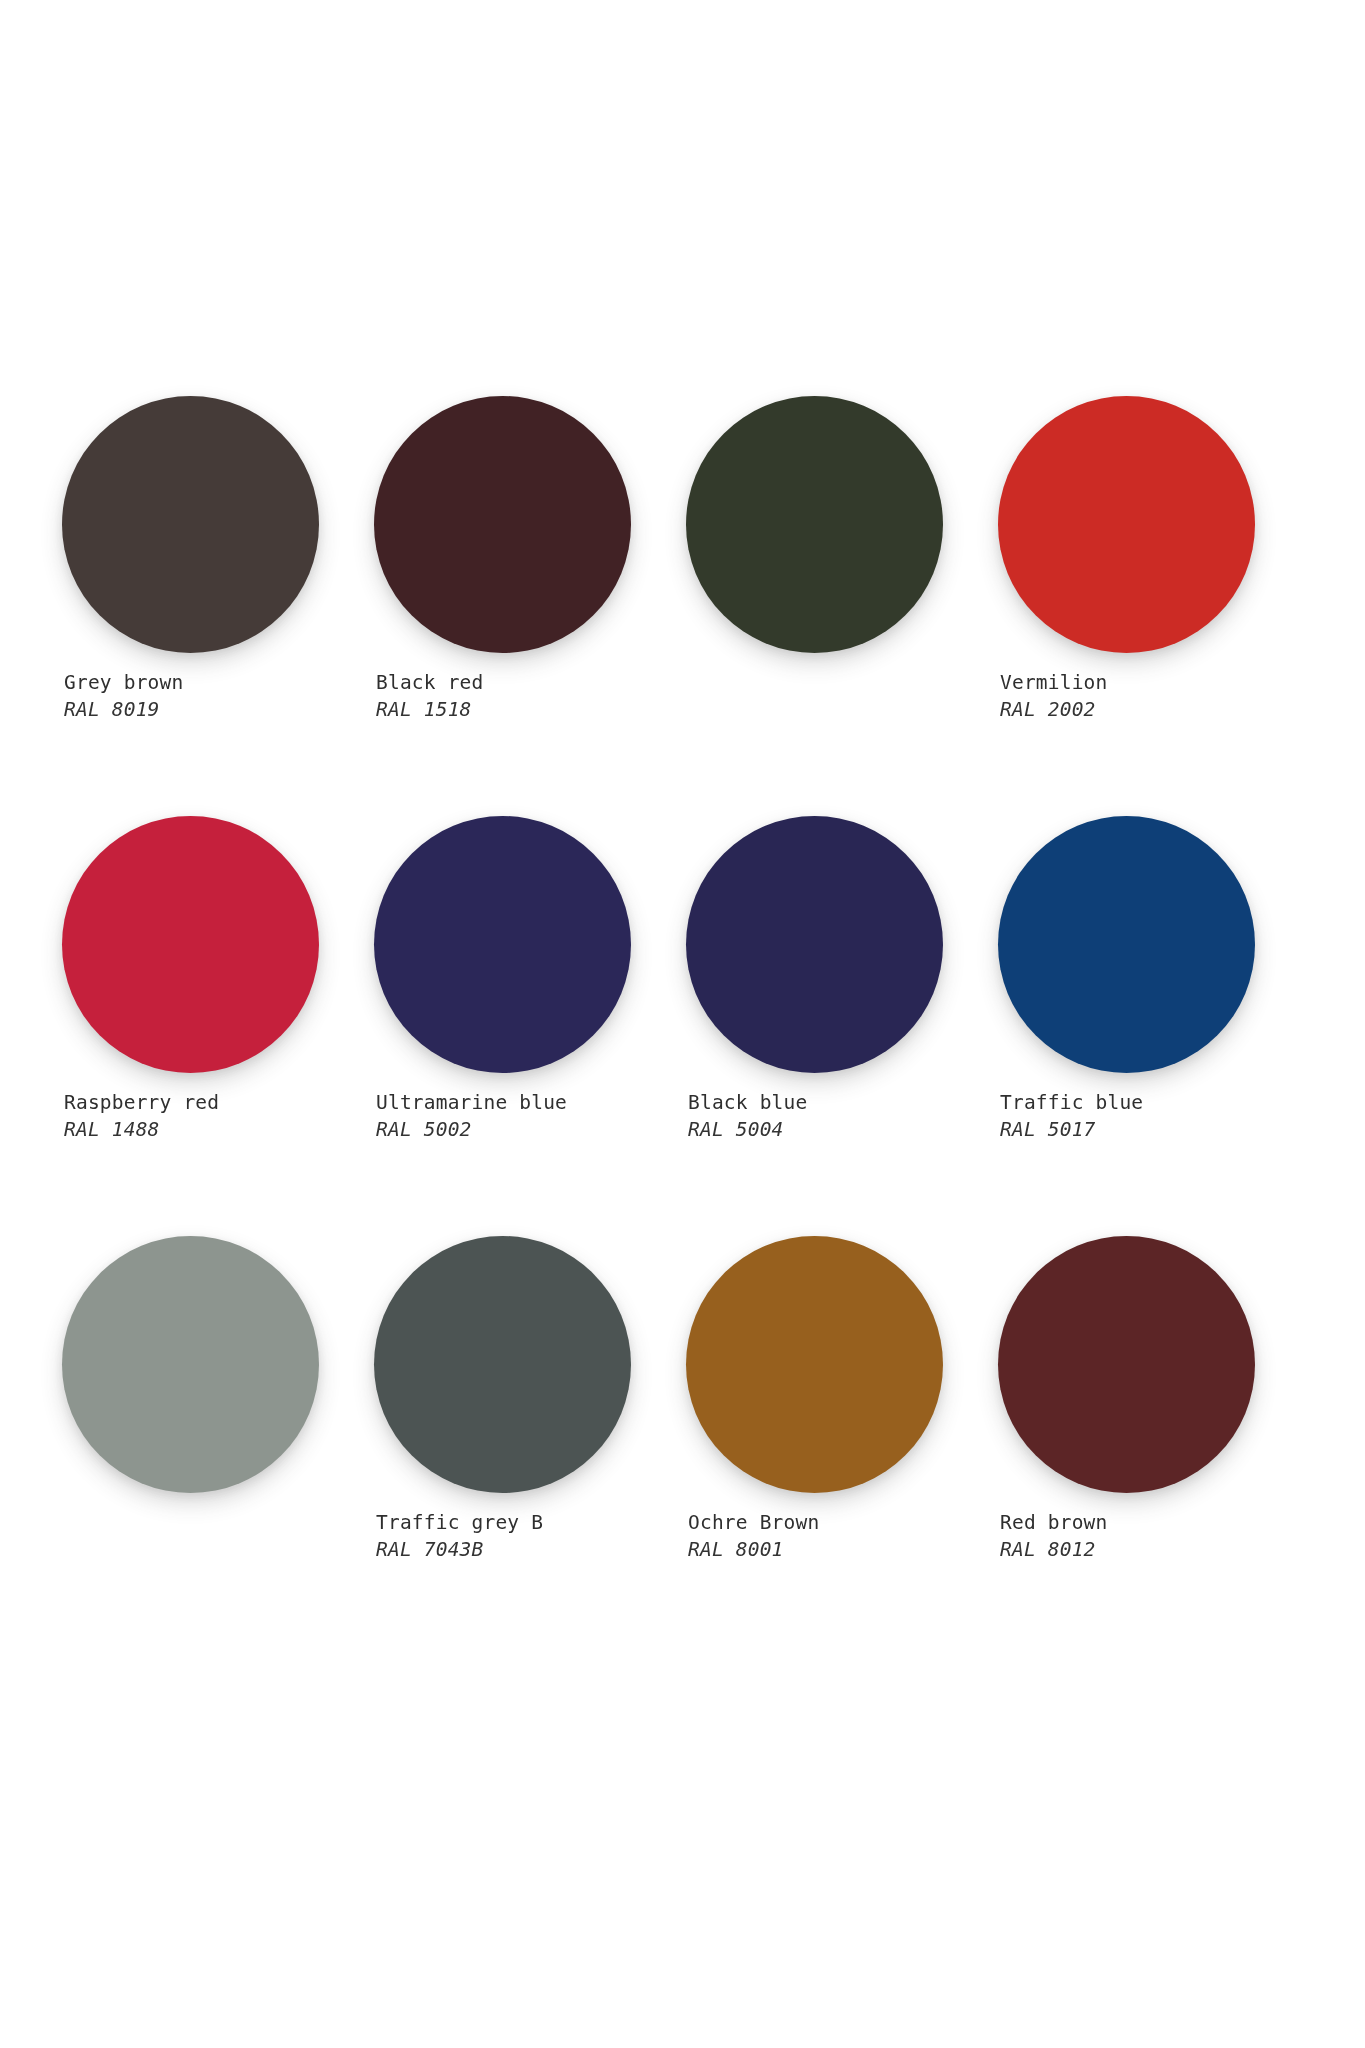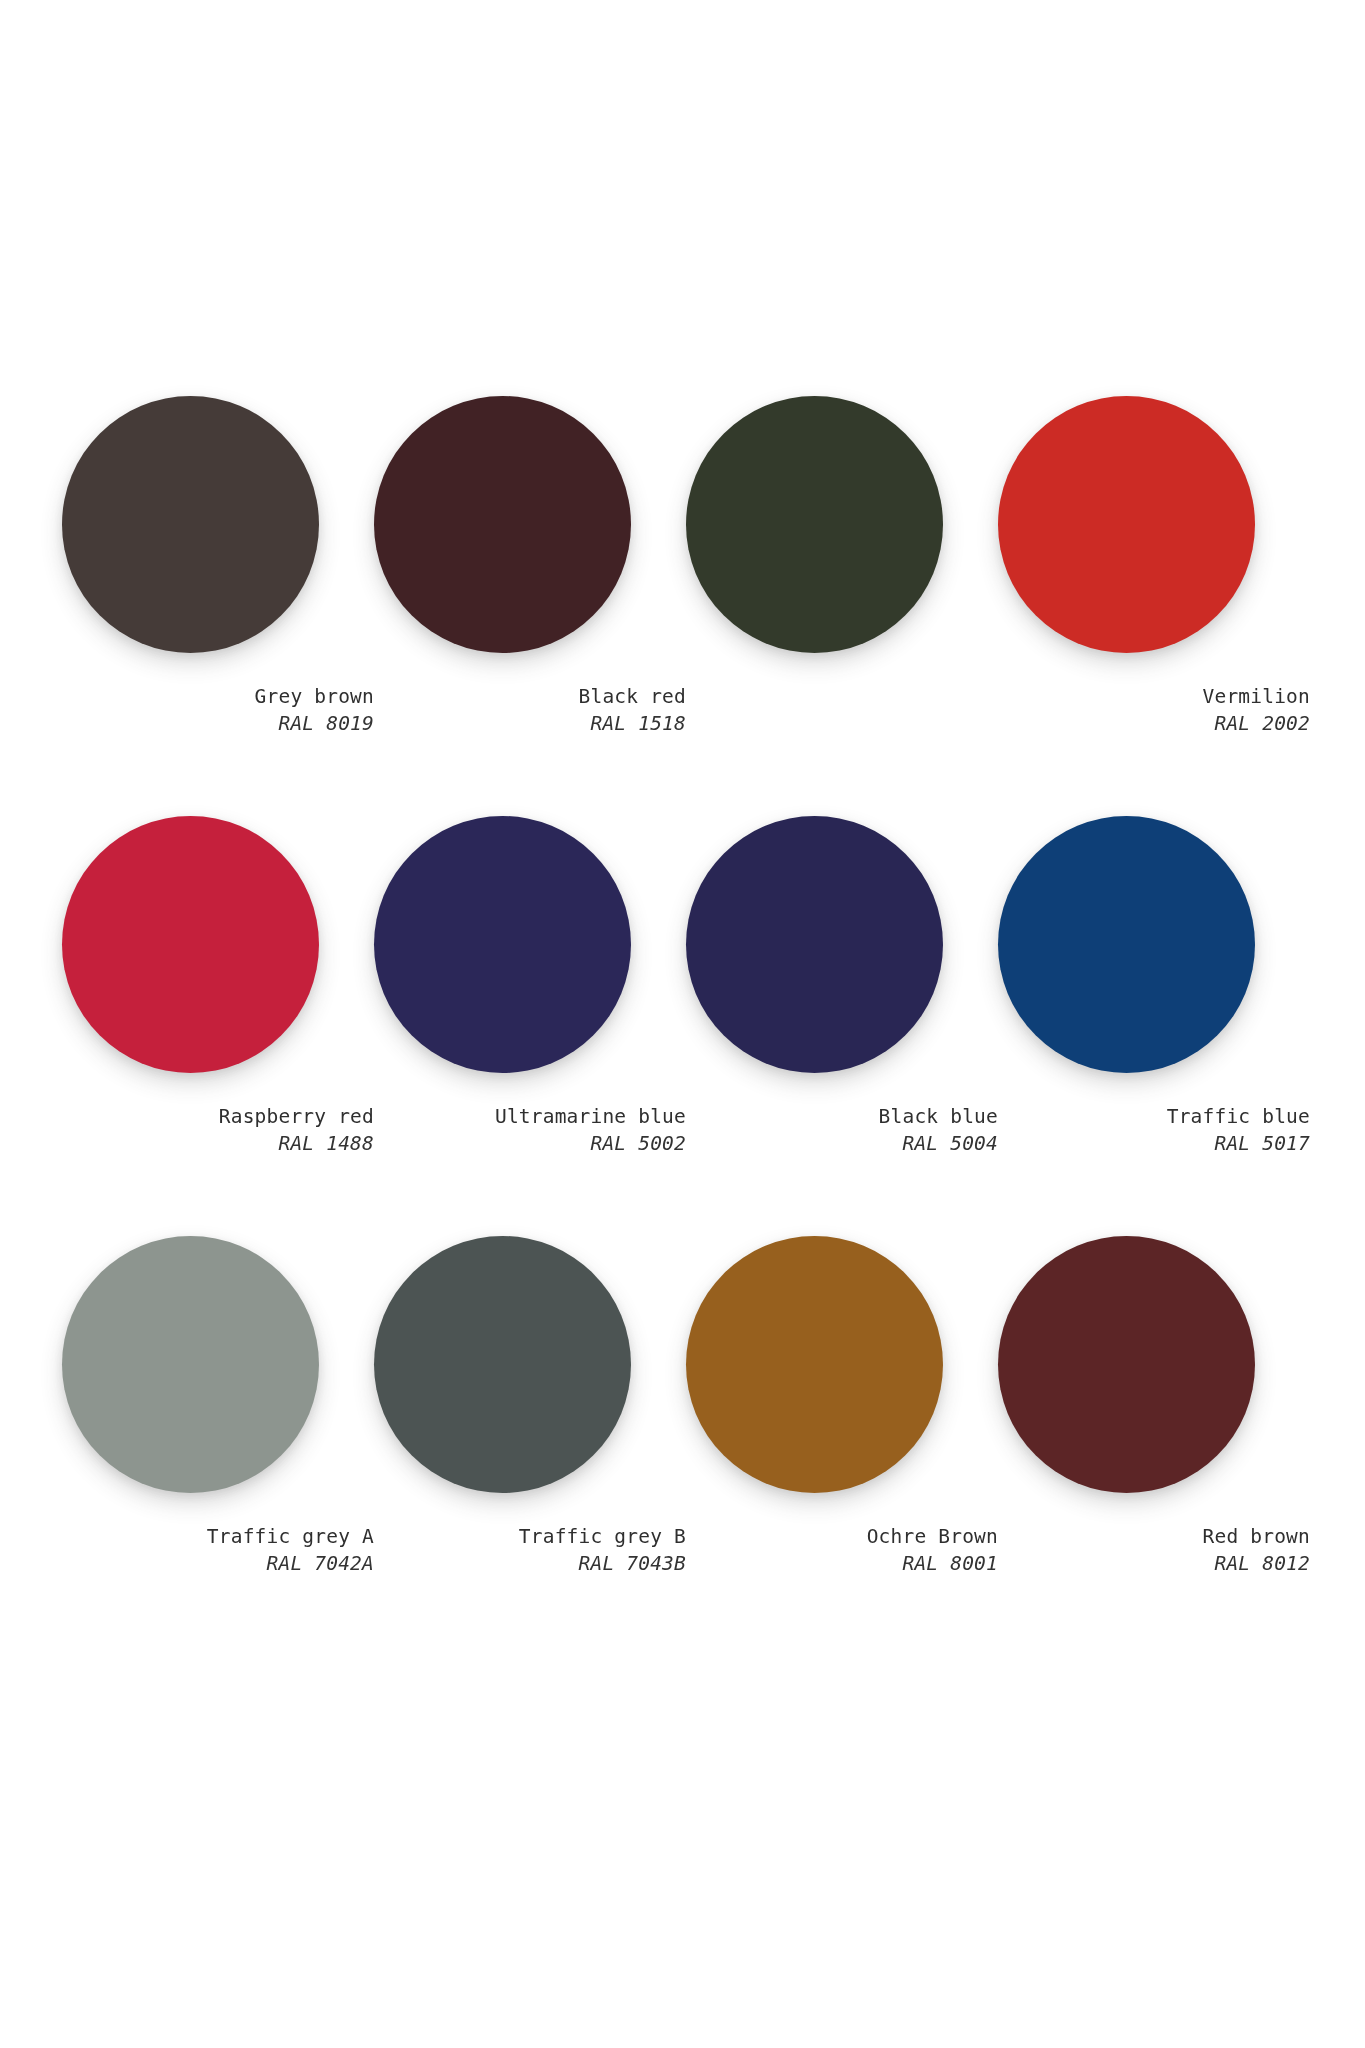--- a/index.html
+++ b/index.html
@@ -45,23 +45,22 @@
   .swatch-disc {
     width: 257px;
     height: 257px;
     border-radius: 50%;
     background: #cccccc;
     box-shadow: 0 10px 22px rgba(60, 60, 60, 0.20),
                 0 3px 8px rgba(60, 60, 60, 0.10);
   }
 
   .swatch-text {
-    margin-top: 30px;
+    margin-top: 16px;
     padding-left: 2px;
-    text-align: right;
   }
 
   .swatch-name,
   .swatch-code {
     display: block;
     font-family: "DejaVu Sans Mono", "Liberation Mono", monospace;
     font-size: 19.5px;
     line-height: 27px;
     letter-spacing: 0.2px;
     color: #2f2f2f;
@@ -125,24 +124,20 @@
       </div>
       <div class="swatch-cell">
         <div class="swatch-disc" style="background: rgb(14, 63, 119);"></div>
         <div class="swatch-text">
           <span class="swatch-name">Traffic blue</span>
           <span class="swatch-code">RAL 5017</span>
         </div>
       </div>
       <div class="swatch-cell">
         <div class="swatch-disc" style="background: rgb(141, 149, 143);"></div>
-        <div class="swatch-text">
-          <span class="swatch-name">Traffic grey A</span>
-          <span class="swatch-code">RAL 7042A</span>
-        </div>
       </div>
       <div class="swatch-cell">
         <div class="swatch-disc" style="background: rgb(76, 84, 83);"></div>
         <div class="swatch-text">
           <span class="swatch-name">Traffic grey B</span>
           <span class="swatch-code">RAL 7043B</span>
         </div>
       </div>
       <div class="swatch-cell">
         <div class="swatch-disc" style="background: rgb(151, 96, 30);"></div>

